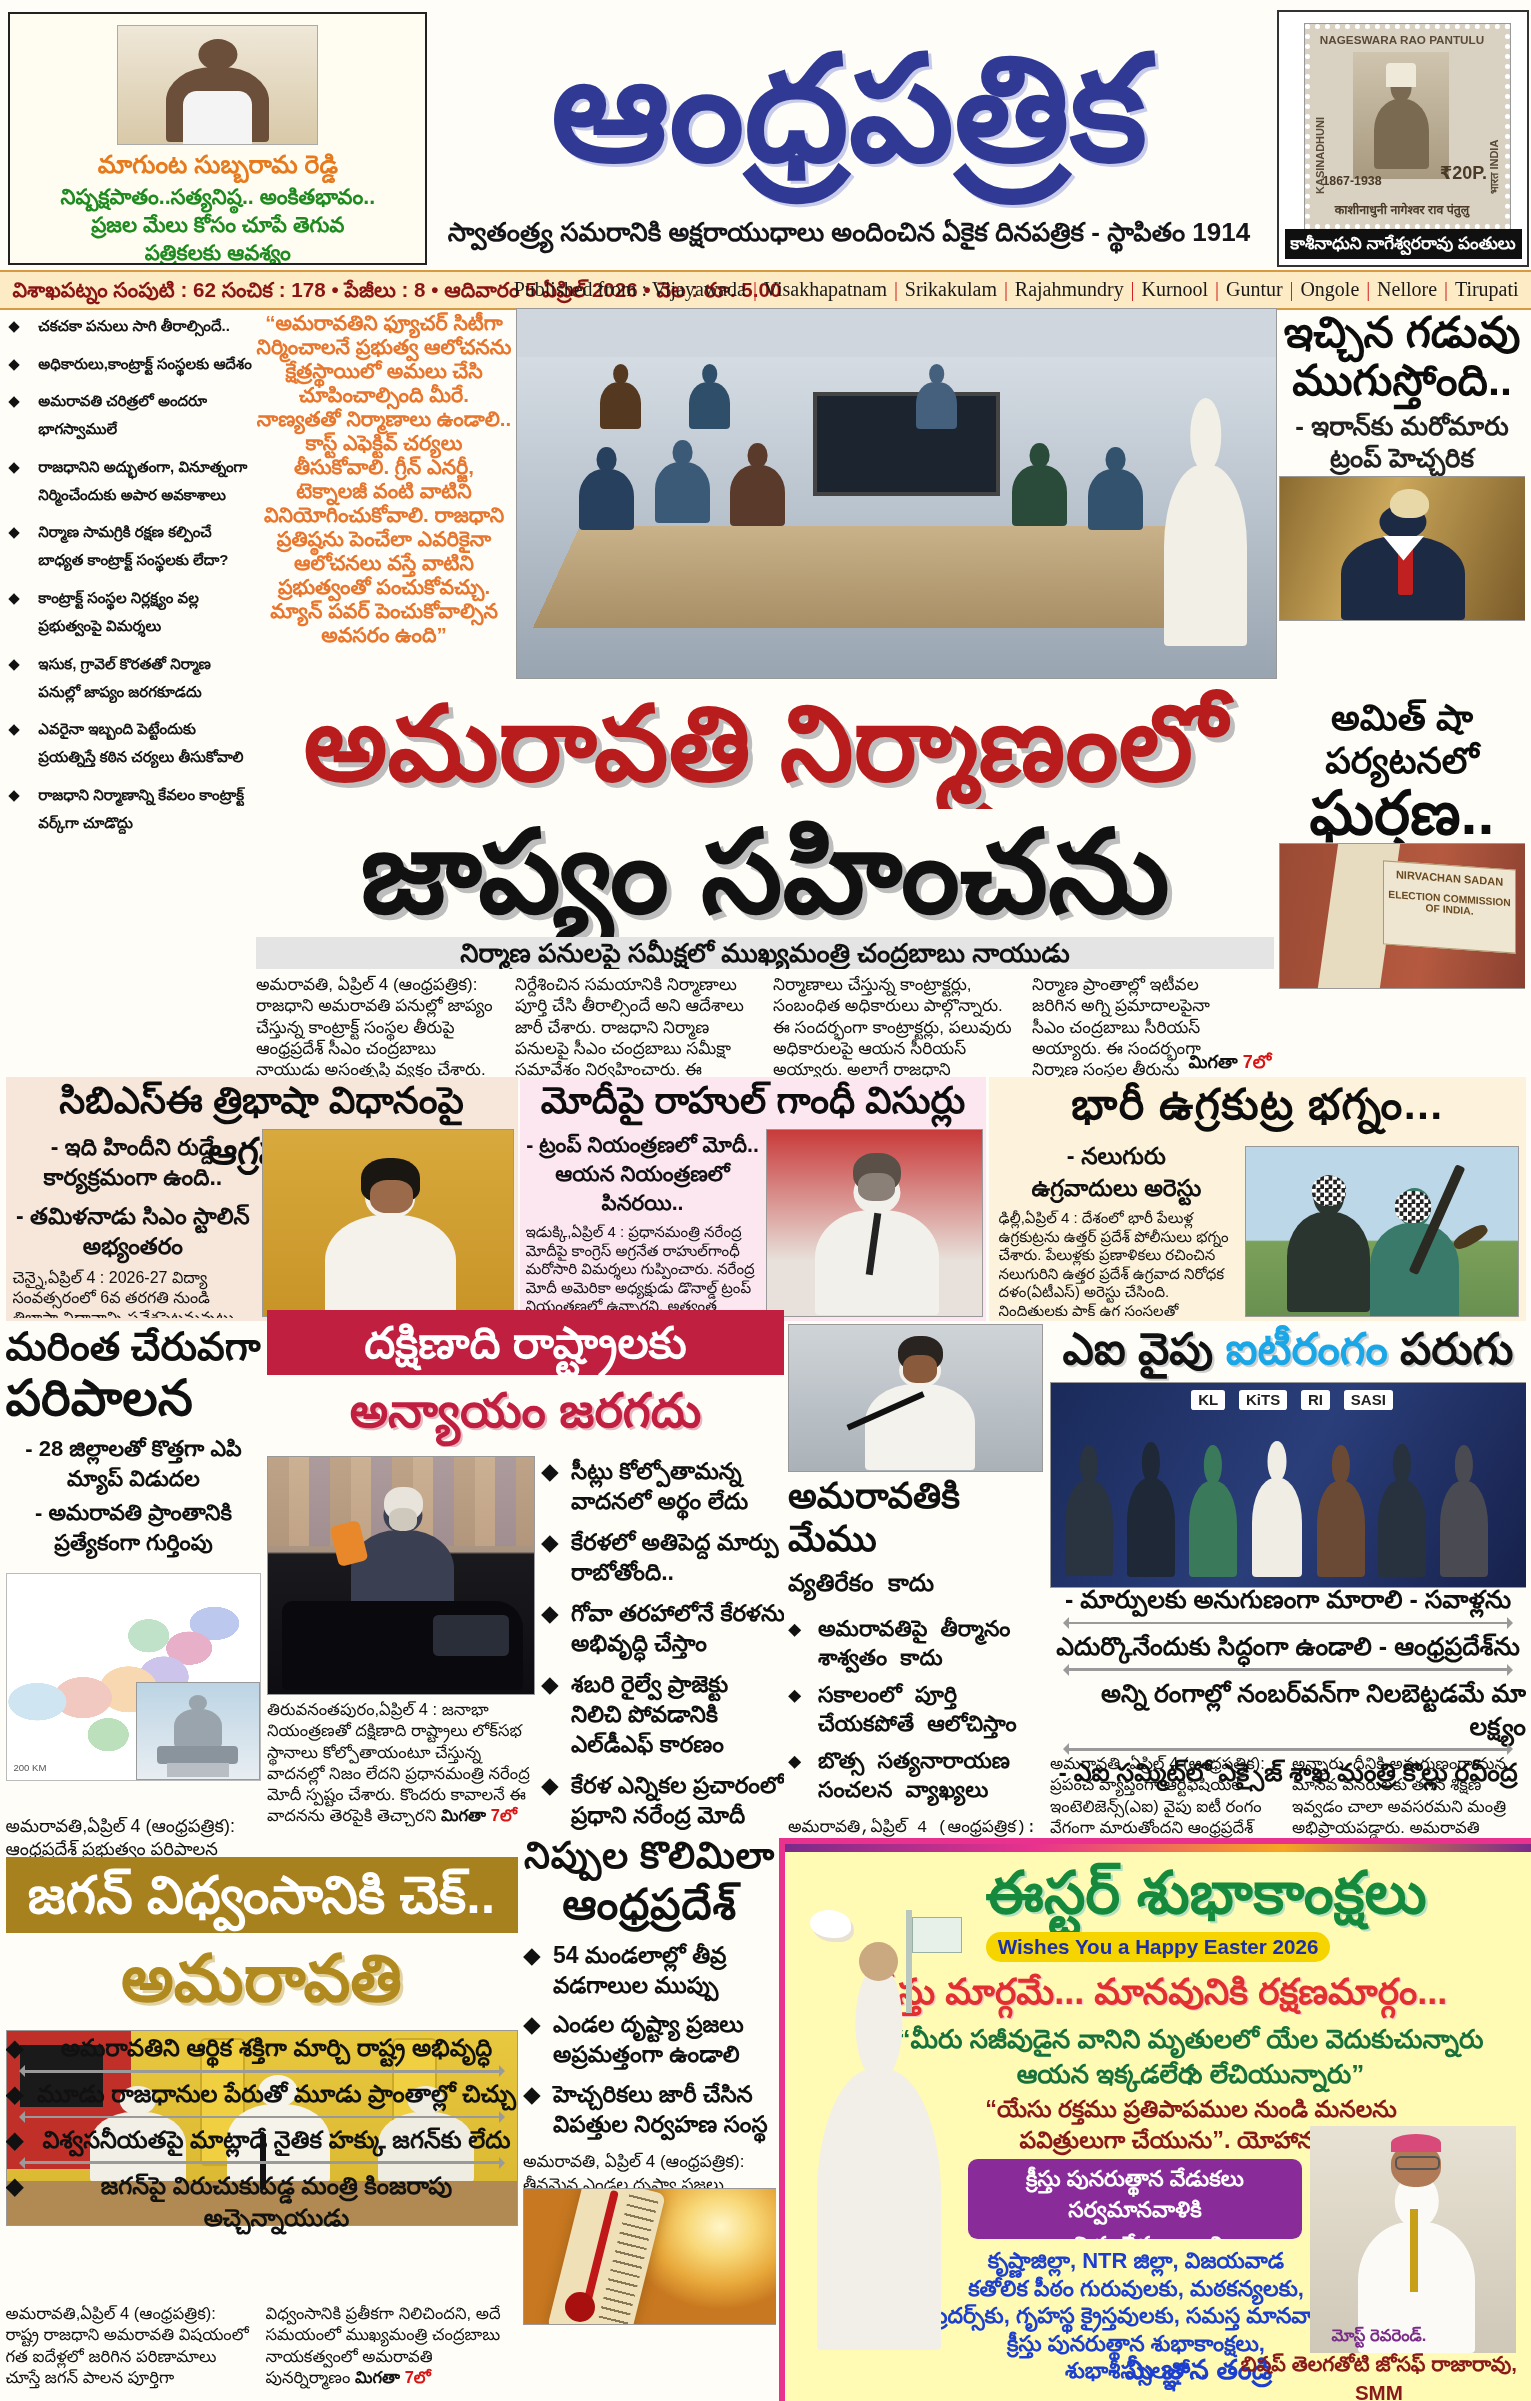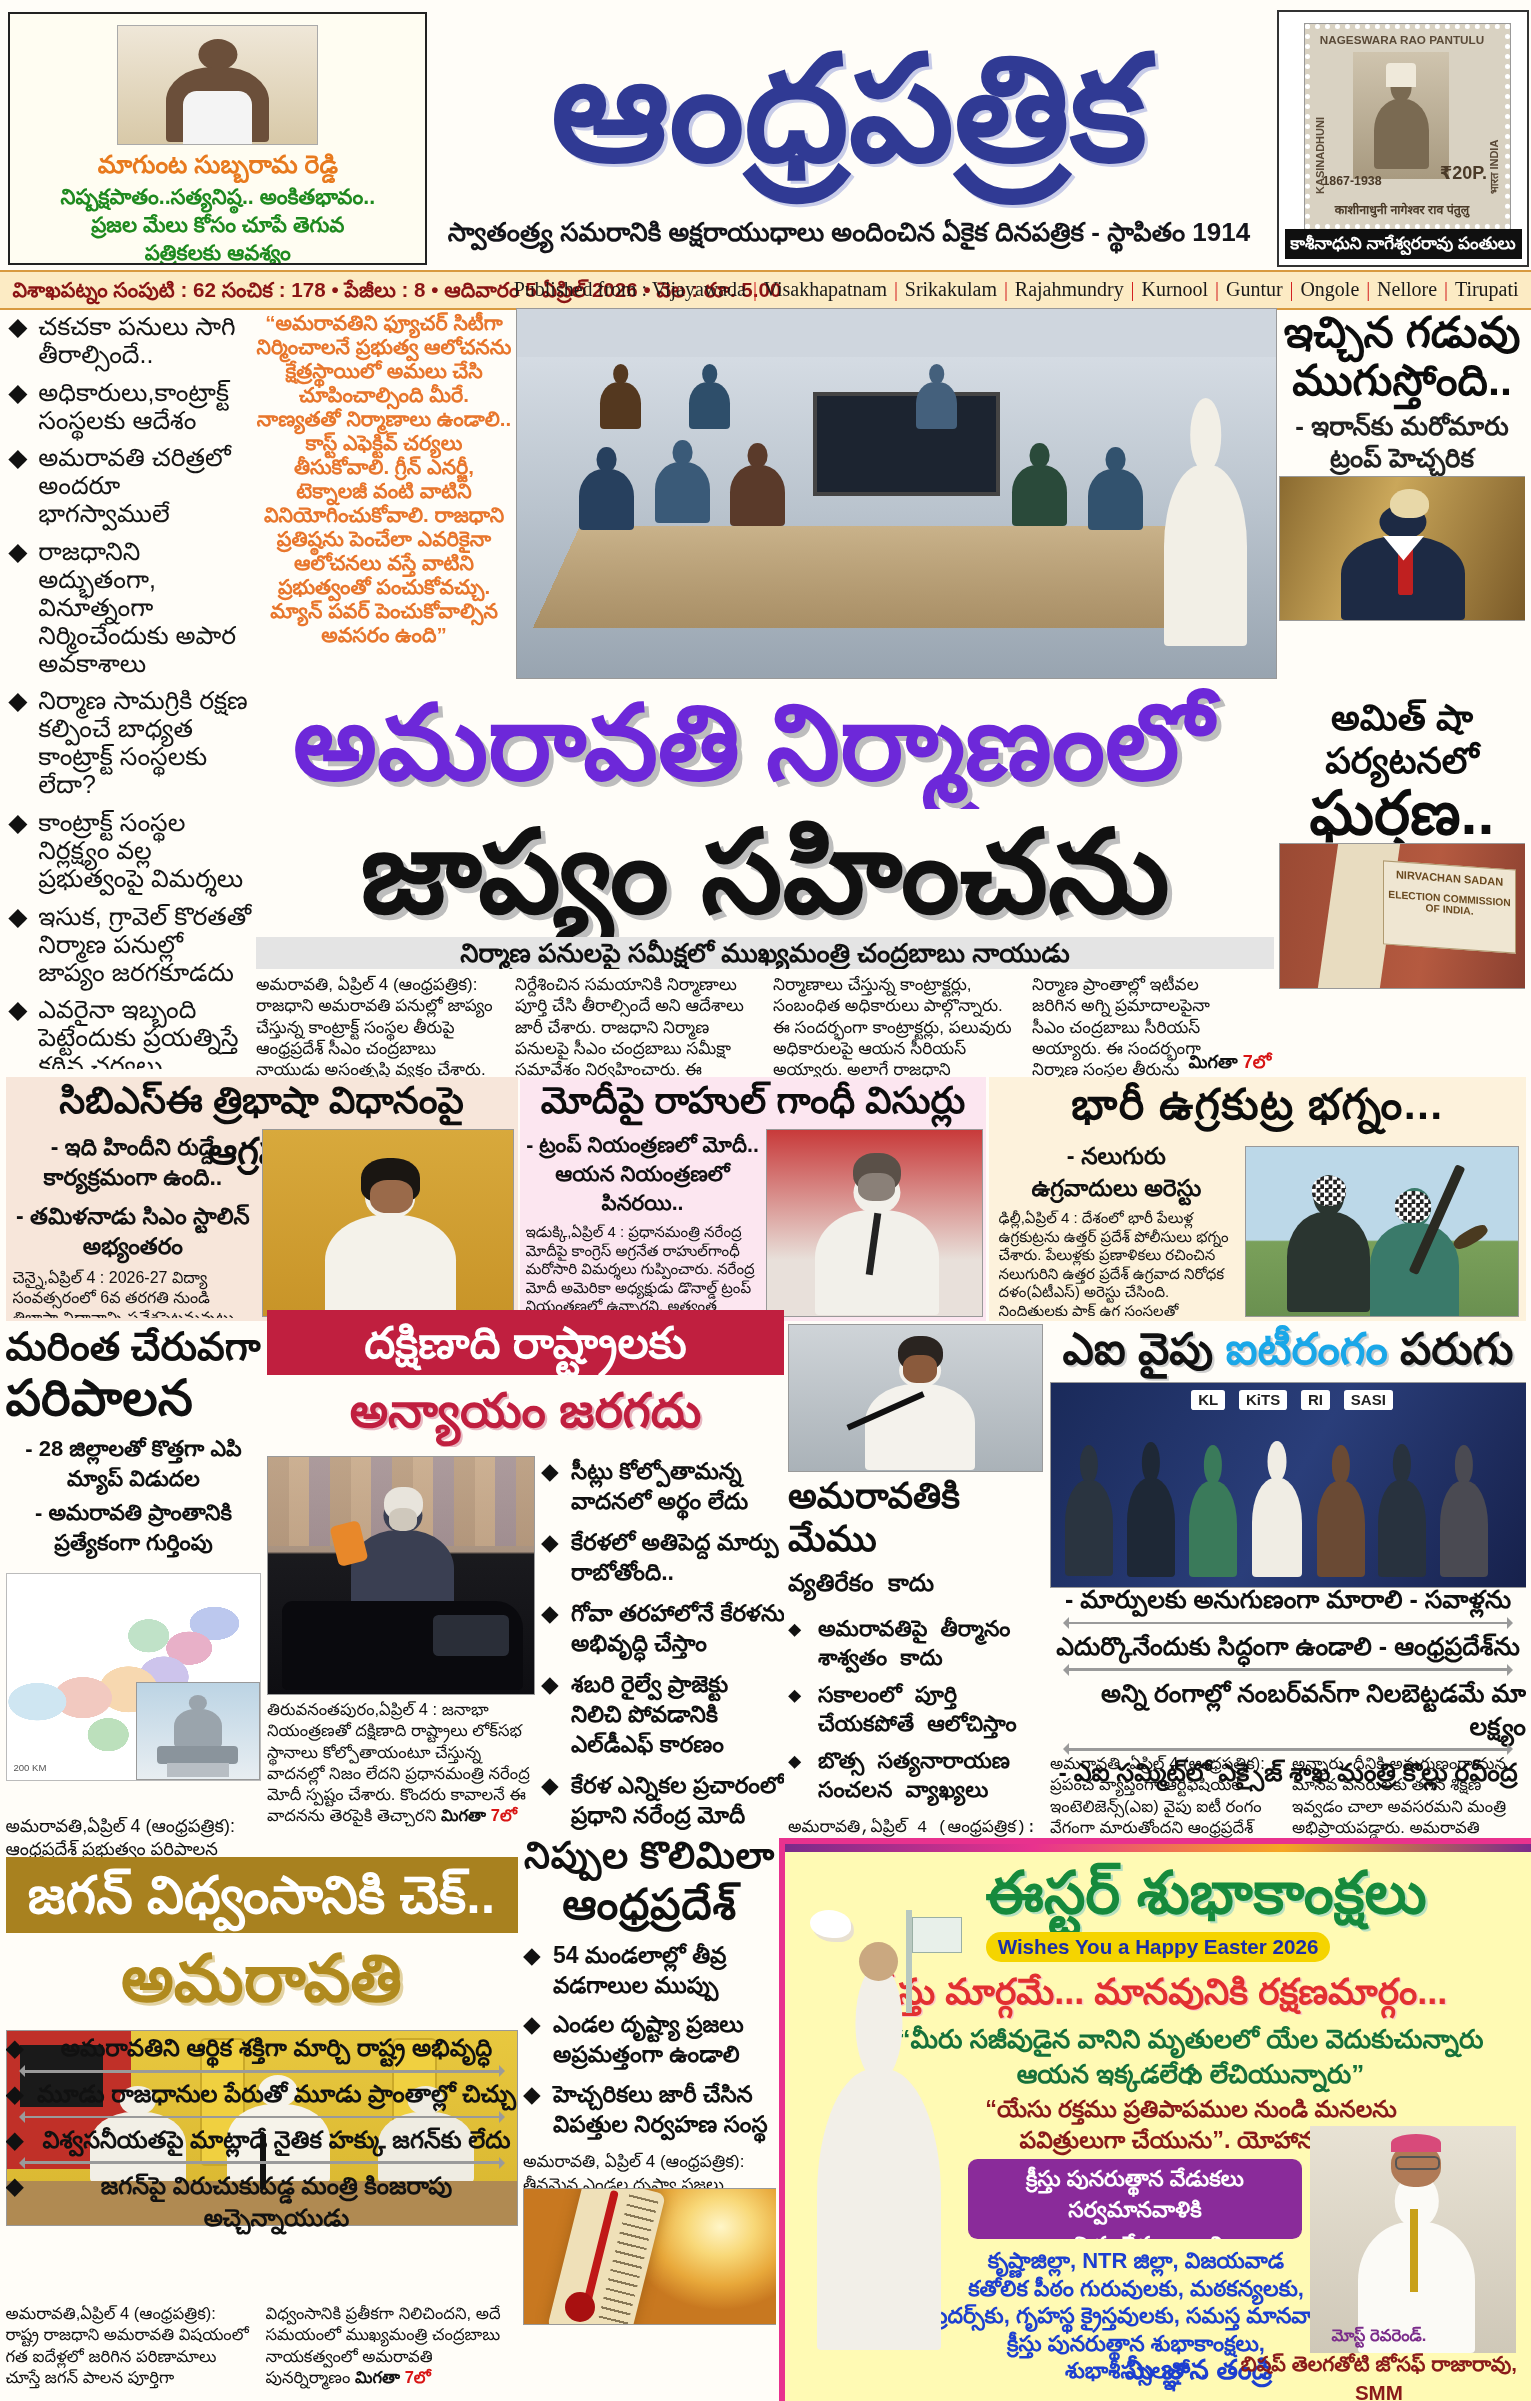--- a/index.html
+++ b/index.html
@@ -64,21 +64,21 @@
   </div>
 
   <div class="a clip" style="left:0;top:270px;width:1531px;height:36px;background:#fcebc4;border-top:2.1px solid #d89a40;border-bottom:2.1px solid #d89a40;">
     <div class="a" style="left:12.4px;top:5.5px;font-size:20.6px;font-weight:bold;color:#8a1414;white-space:nowrap;">విశాఖపట్నం సంపుటి : 62    సంచిక : 178 • పేజీలు : 8 • ఆదివారం 5 ఏప్రిల్ 2026    • వెల : రూ. 5.00</div>
     <div class="a" style="right:12.4px;top:5.5px;font-size:20px;color:#1a1a1a;font-family:'Liberation Serif','DejaVu Serif',serif;white-space:nowrap;">
       <span>Published from :</span>
       <span class="pipe">Vijayawada</span><span class="pipe">Visakhapatnam</span><span class="pipe">Srikakulam</span><span class="pipe">Rajahmundry</span><span class="pipe">Kurnool</span><span class="pipe">Guntur</span><span class="pipe">Ongole</span><span class="pipe">Nellore</span><span class="pipe">Tirupati</span>
     </div>
   </div>
 
-  <div class="a clip" style="left:8.3px;top:312px;width:244px;height:757px;font-size:25px;line-height:28px;font-weight:normal;color:#151515;">
+  <div class="a clip" style="left:8.3px;top:312px;width:244px;height:757px;font-size:15px;line-height:28px;font-weight:bold;color:#151515;">
     <div class="dm" style="margin-bottom:9.6px;">చకచకా పనులు సాగి తీరాల్సిందే..</div>
     <div class="dm" style="margin-bottom:9.6px;">అధికారులు,కాంట్రాక్ట్ సంస్థలకు ఆదేశం</div>
     <div class="dm" style="margin-bottom:9.6px;">అమరావతి చరిత్రలో అందరూ భాగస్వాములే</div>
     <div class="dm" style="margin-bottom:9.6px;">రాజధానిని అద్భుతంగా, వినూత్నంగా నిర్మించేందుకు అపార అవకాశాలు</div>
     <div class="dm" style="margin-bottom:9.6px;">నిర్మాణ సామగ్రికి రక్షణ కల్పించే బాధ్యత కాంట్రాక్ట్ సంస్థలకు లేదా?</div>
     <div class="dm" style="margin-bottom:9.6px;">కాంట్రాక్ట్ సంస్థల నిర్లక్ష్యం వల్ల ప్రభుత్వంపై విమర్శలు</div>
     <div class="dm" style="margin-bottom:9.6px;">ఇసుక, గ్రావెల్ కొరతతో నిర్మాణ పనుల్లో జాప్యం జరగకూడదు</div>
     <div class="dm" style="margin-bottom:9.6px;">ఎవరైనా ఇబ్బంది పెట్టేందుకు ప్రయత్నిస్తే కఠిన చర్యలు తీసుకోవాలి</div>
     <div class="dm">రాజధాని నిర్మాణాన్ని కేవలం కాంట్రాక్ట్ వర్క్‌గా చూడొద్దు</div>
   </div>
@@ -93,21 +93,21 @@
     <div class="sil" style="--c:#3a5a78;left:138px;top:131px;width:55px;height:83px;"></div>
     <div class="sil" style="--c:#5a3a2a;left:213px;top:134px;width:55px;height:83px;"></div>
     <div class="sil" style="--c:#2a4a3a;left:495px;top:134px;width:55px;height:83px;"></div>
     <div class="sil" style="--c:#32526e;left:571px;top:138px;width:55px;height:83px;"></div>
     <div class="sil" style="--c:#44607c;left:399px;top:55px;width:41px;height:65px;"></div>
     <div class="sil" style="--c:#2e4e6a;left:172px;top:55px;width:41px;height:65px;"></div>
     <div class="sil" style="--c:#54381f;left:83px;top:55px;width:41px;height:65px;"></div>
     <div class="sil" style="--c:#f2efe6;left:647px;top:89px;width:83px;height:248px;"></div>
   </div>
 
-  <div class="a c clip" style="left:244px;top:678px;width:1018px;height:131px;font-size:105px;line-height:131px;font-weight:bold;color:#6d28d9;text-shadow:4.8px 4.8px 0 #bdbdbd;font-family:Liberation Serif, serif;">అమరావతి నిర్మాణంలో</div>
+  <div class="a c clip" style="left:256px;top:678px;width:1018px;height:131px;font-size:105px;line-height:131px;font-weight:bold;color:#b91c1c;text-shadow:4.8px 4.8px 0 #bdbdbd;">అమరావతి నిర్మాణంలో</div>
   <div class="a c clip" style="left:256px;top:806px;width:1018px;height:132px;font-size:116px;line-height:132px;font-weight:bold;color:#111;text-shadow:4.8px 4.8px 0 #bdbdbd;">జాప్యం సహించను</div>
   <div class="a c clip" style="left:256px;top:937px;width:1018px;height:32px;line-height:32px;background:#e4e4e4;font-size:26px;font-weight:bold;color:#101010;">నిర్మాణ పనులపై సమీక్షలో ముఖ్యమంత్రి చంద్రబాబు నాయుడు</div>
 
   <div class="a" style="left:256px;top:974px;width:1018px;height:103px;">
     <div class="a clip" style="left:0;width:242px;height:103px;font-size:17px;line-height:21.3px;">అమరావతి, ఏప్రిల్ 4 (ఆంధ్రపత్రిక): రాజధాని అమరావతి పనుల్లో జాప్యం చేస్తున్న కాంట్రాక్ట్ సంస్థల తీరుపై ఆంధ్రప్రదేశ్ సీఎం చంద్రబాబు నాయుడు అసంతృప్తి వ్యక్తం చేశారు. ప్రభుత్వం</div>
     <div class="a clip" style="left:259px;width:242px;height:103px;font-size:17px;line-height:21.3px;">నిర్దేశించిన సమయానికి నిర్మాణాలు పూర్తి చేసి తీరాల్సిందే అని ఆదేశాలు జారీ చేశారు. రాజధాని నిర్మాణ పనులపై సీఎం చంద్రబాబు సమీక్షా సమావేశం నిర్వహించారు. ఈ సమావేశంలో</div>
     <div class="a clip" style="left:517px;width:242px;height:103px;font-size:17px;line-height:21.3px;">నిర్మాణాలు చేస్తున్న కాంట్రాక్టర్లు, సంబంధిత అధికారులు పాల్గొన్నారు. ఈ సందర్భంగా కాంట్రాక్టర్లు, పలువురు అధికారులపై ఆయన సీరియస్ అయ్యారు. అలాగే రాజధాని అమరావతి</div>
     <div class="a clip" style="left:776px;width:213px;height:103px;font-size:17px;line-height:21.3px;">నిర్మాణ ప్రాంతాల్లో ఇటీవల జరిగిన అగ్ని ప్రమాదాలపైనా సీఎం చంద్రబాబు సీరియస్ అయ్యారు. ఈ సందర్భంగా నిర్మాణ సంస్థల తీరును తప్పుపట్టారు. నిర్మాణ సామగ్రికి</div>
     <span class="more a" style="right:2.8px;bottom:0;font-size:18px;">
       <span>మిగతా</span> <b>7లో</b></span>

